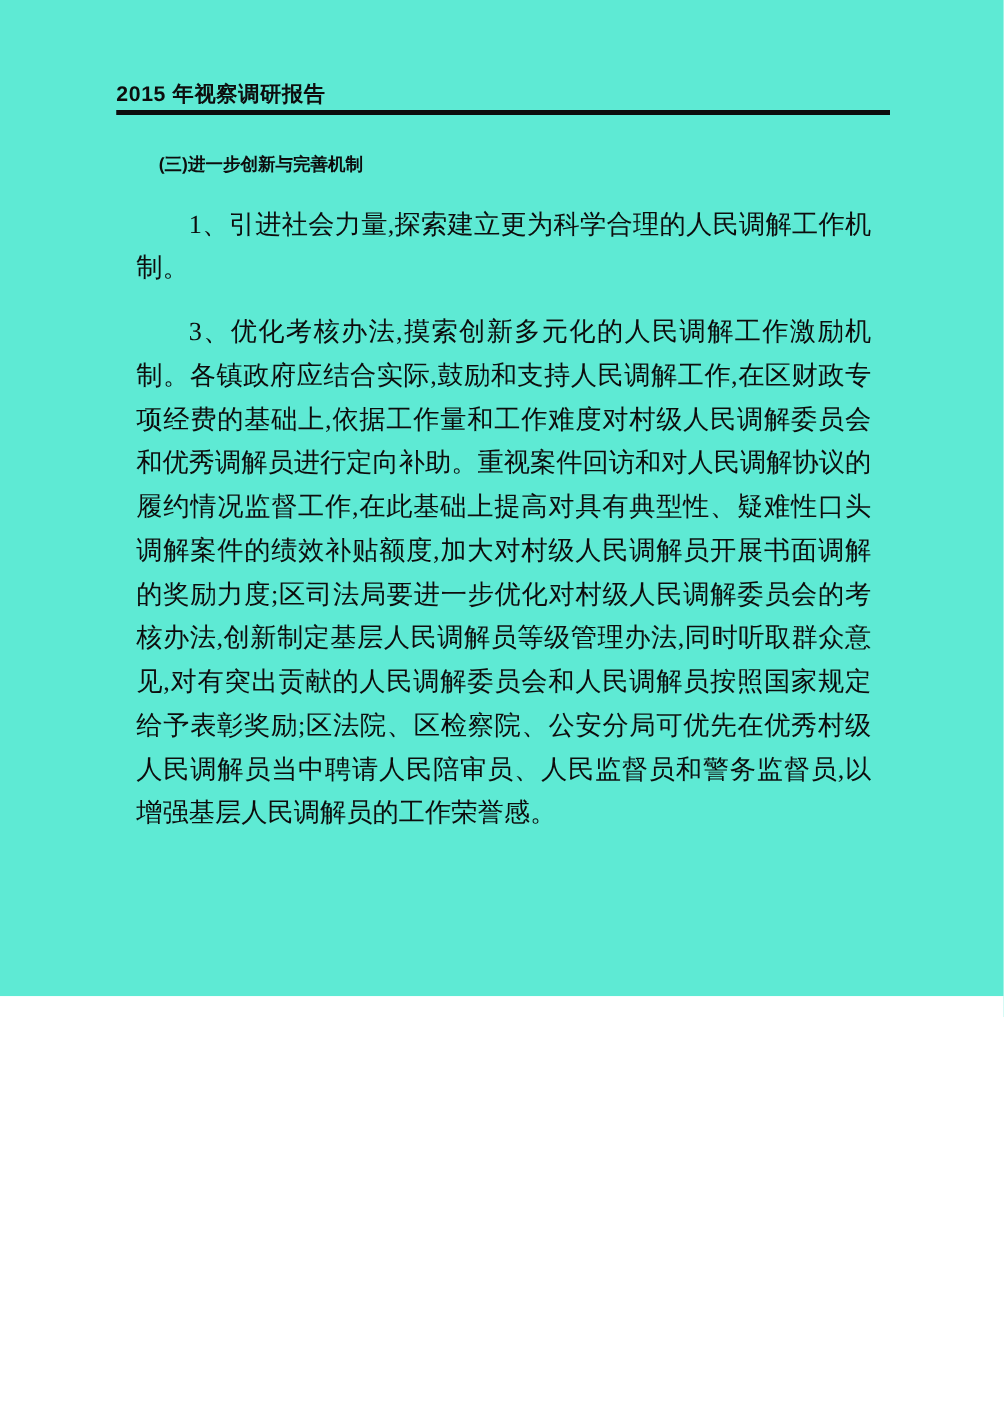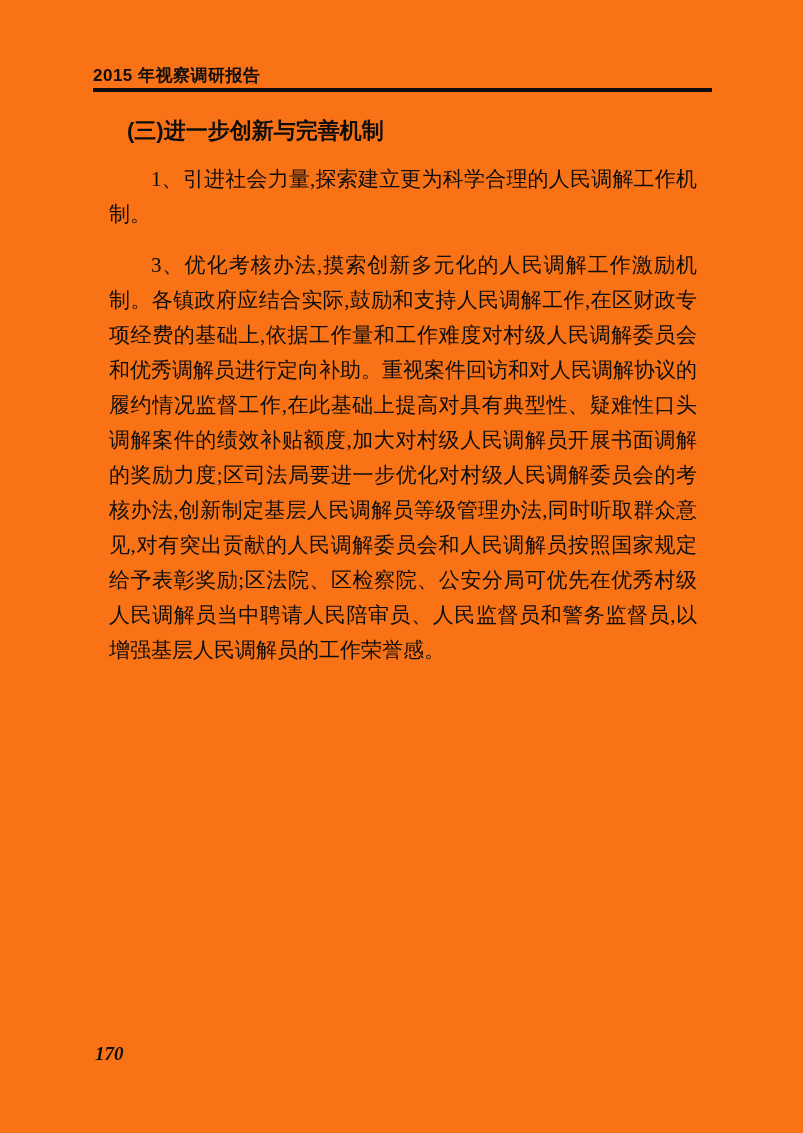--- a/index.html
+++ b/index.html
@@ -3,22 +3,22 @@
 <meta charset="utf-8">
 <style>
   html, body {
     margin: 0;
     padding: 0;
     background: #ffffff;
   }
   .page {
     position: relative;
     width: 803px;
-    height: 1133px;
-    background: #f97316;
+    height: 797px;
+    background: #5eead4;
     color: #111111;
     font-family: "Liberation Serif", "DejaVu Serif", serif;
     overflow: hidden;
   }
   .running-header {
     position: absolute;
     left: 93px;
     top: 64px;
     width: 620px;
     font-family: "Liberation Sans", "DejaVu Sans", sans-serif;
@@ -38,21 +38,21 @@
   }
   .content {
     position: absolute;
     left: 93px;
     top: 116px;
     width: 620px;
   }
   .section-heading {
     font-family: "Liberation Sans", "DejaVu Sans", sans-serif;
     font-weight: bold;
-    font-size: 22px;
+    font-size: 14px;
     line-height: 30px;
     text-indent: 34px;
     margin: 0 0 12px 0;
     color: #0d0d0d;
     white-space: nowrap;
   }
   .body-paragraph {
     font-size: 21px;
     line-height: 35px;
     text-align: justify;

